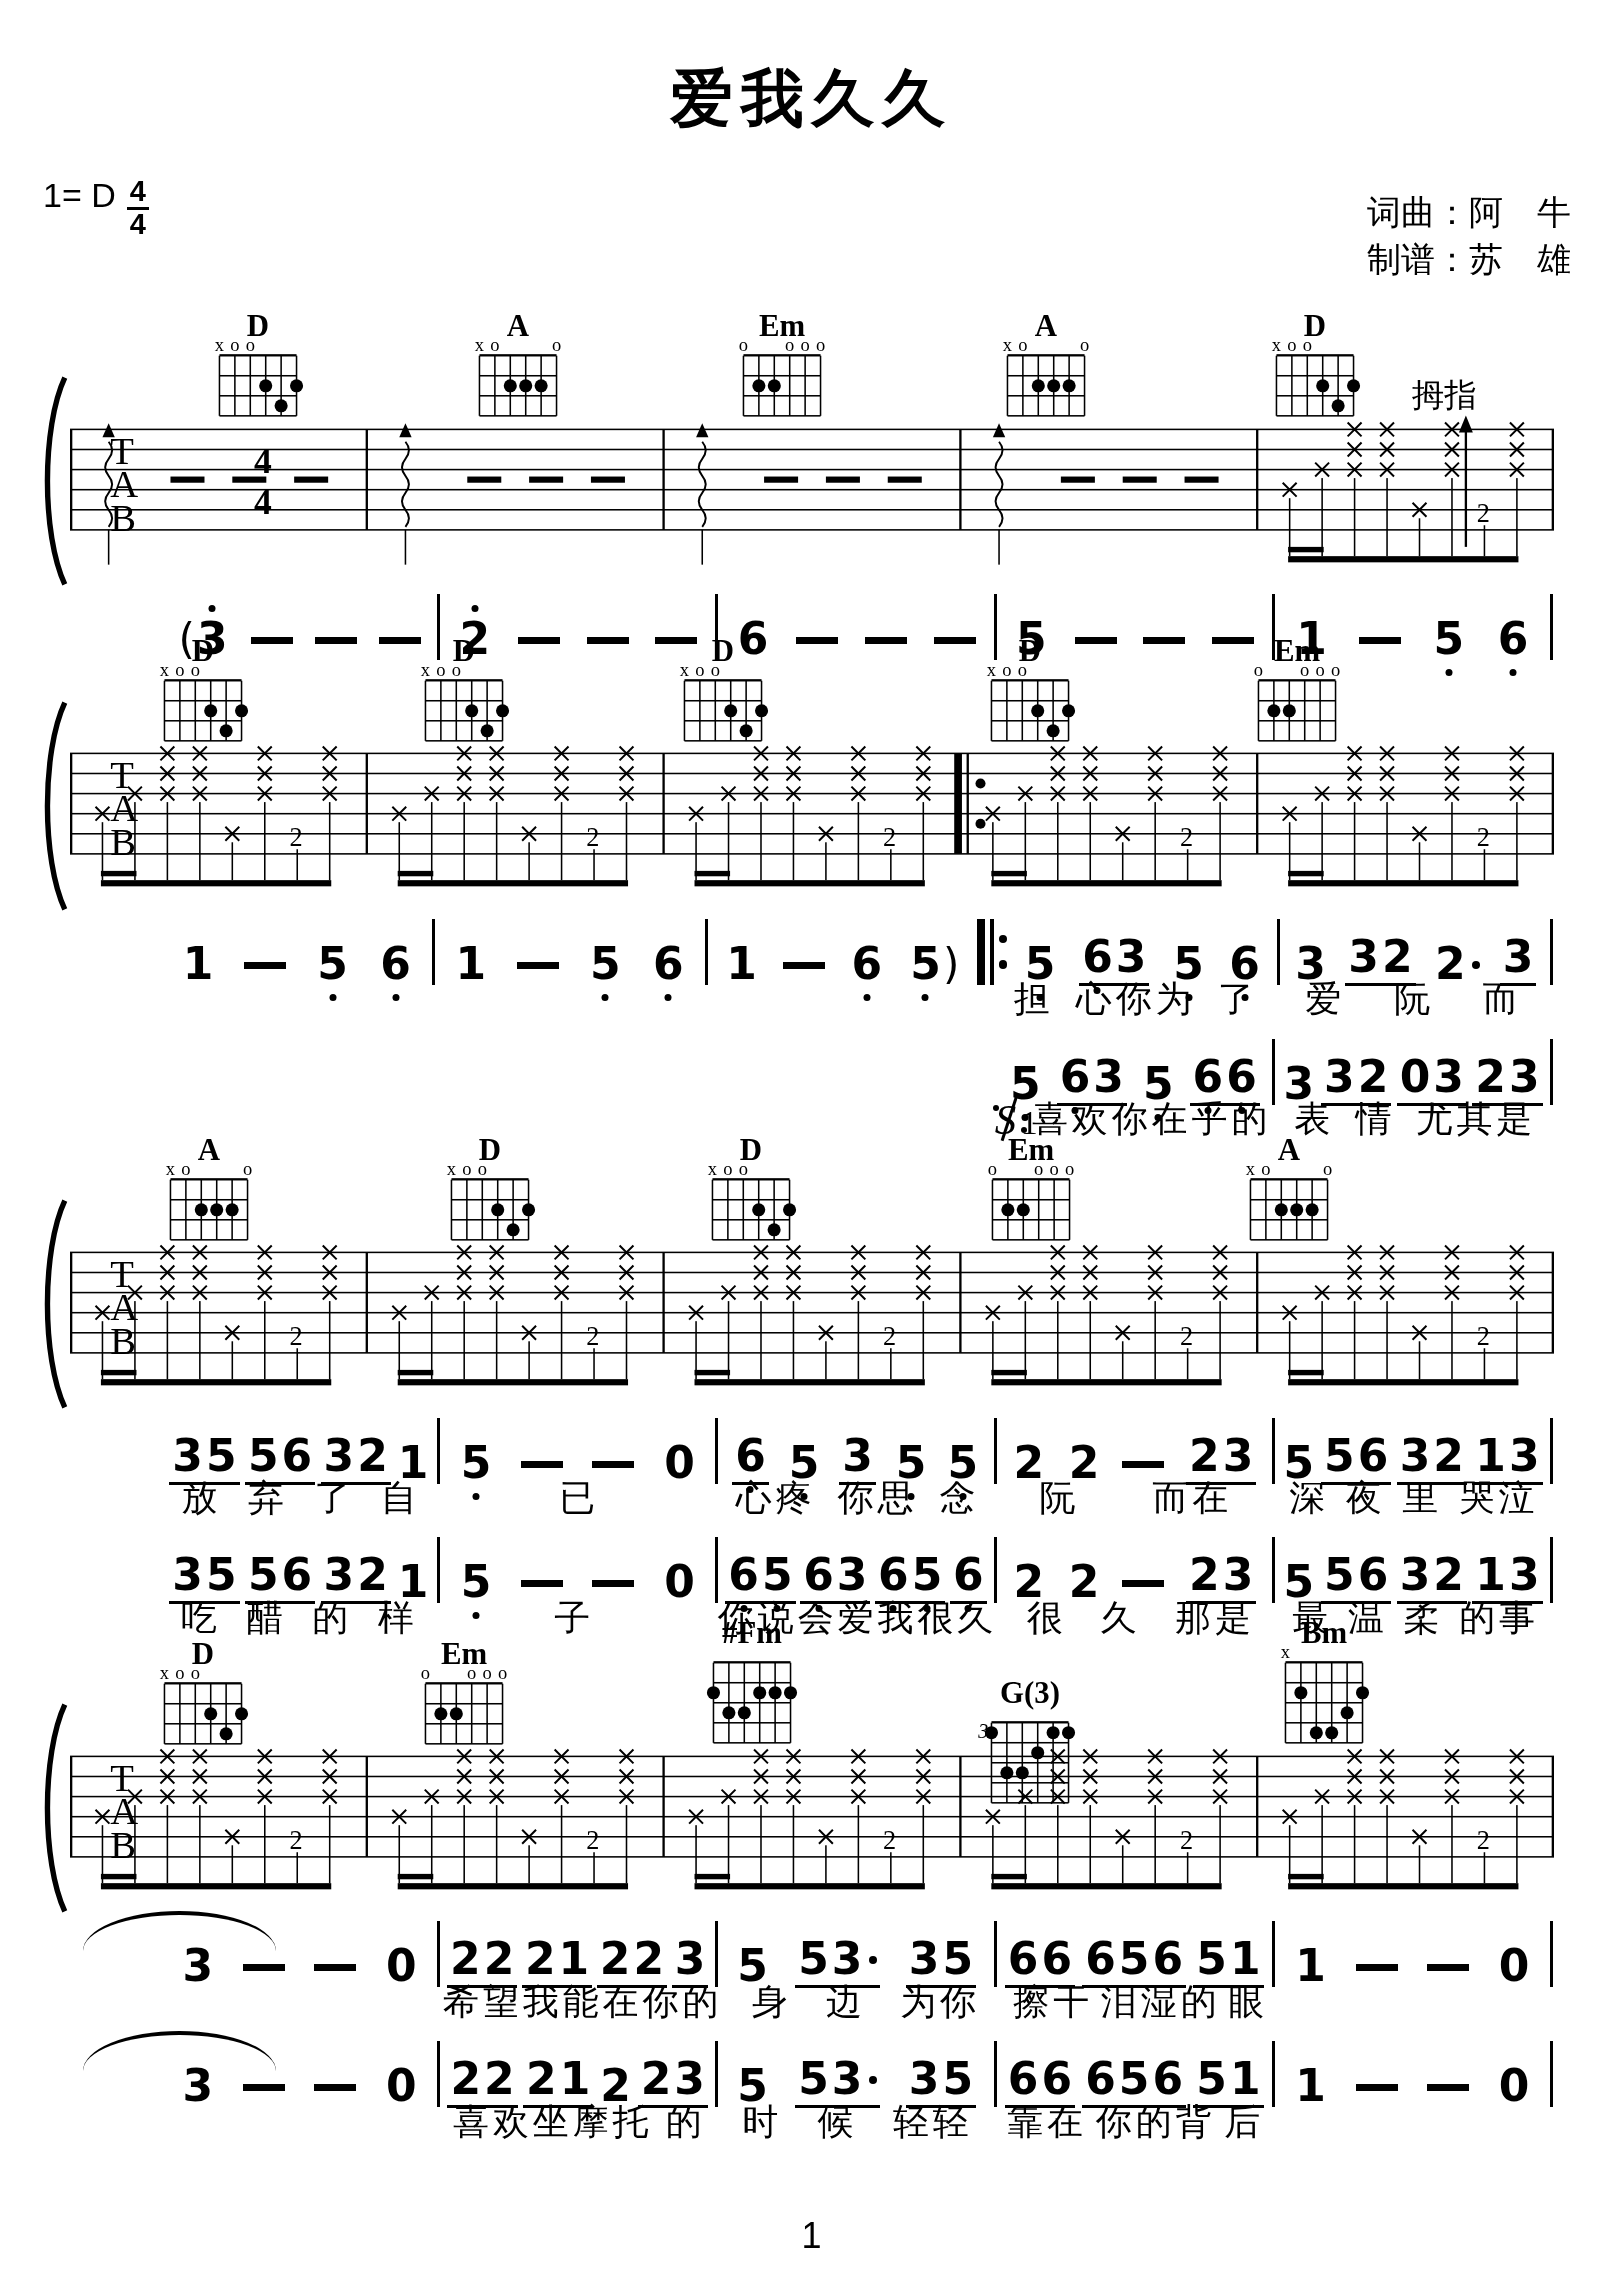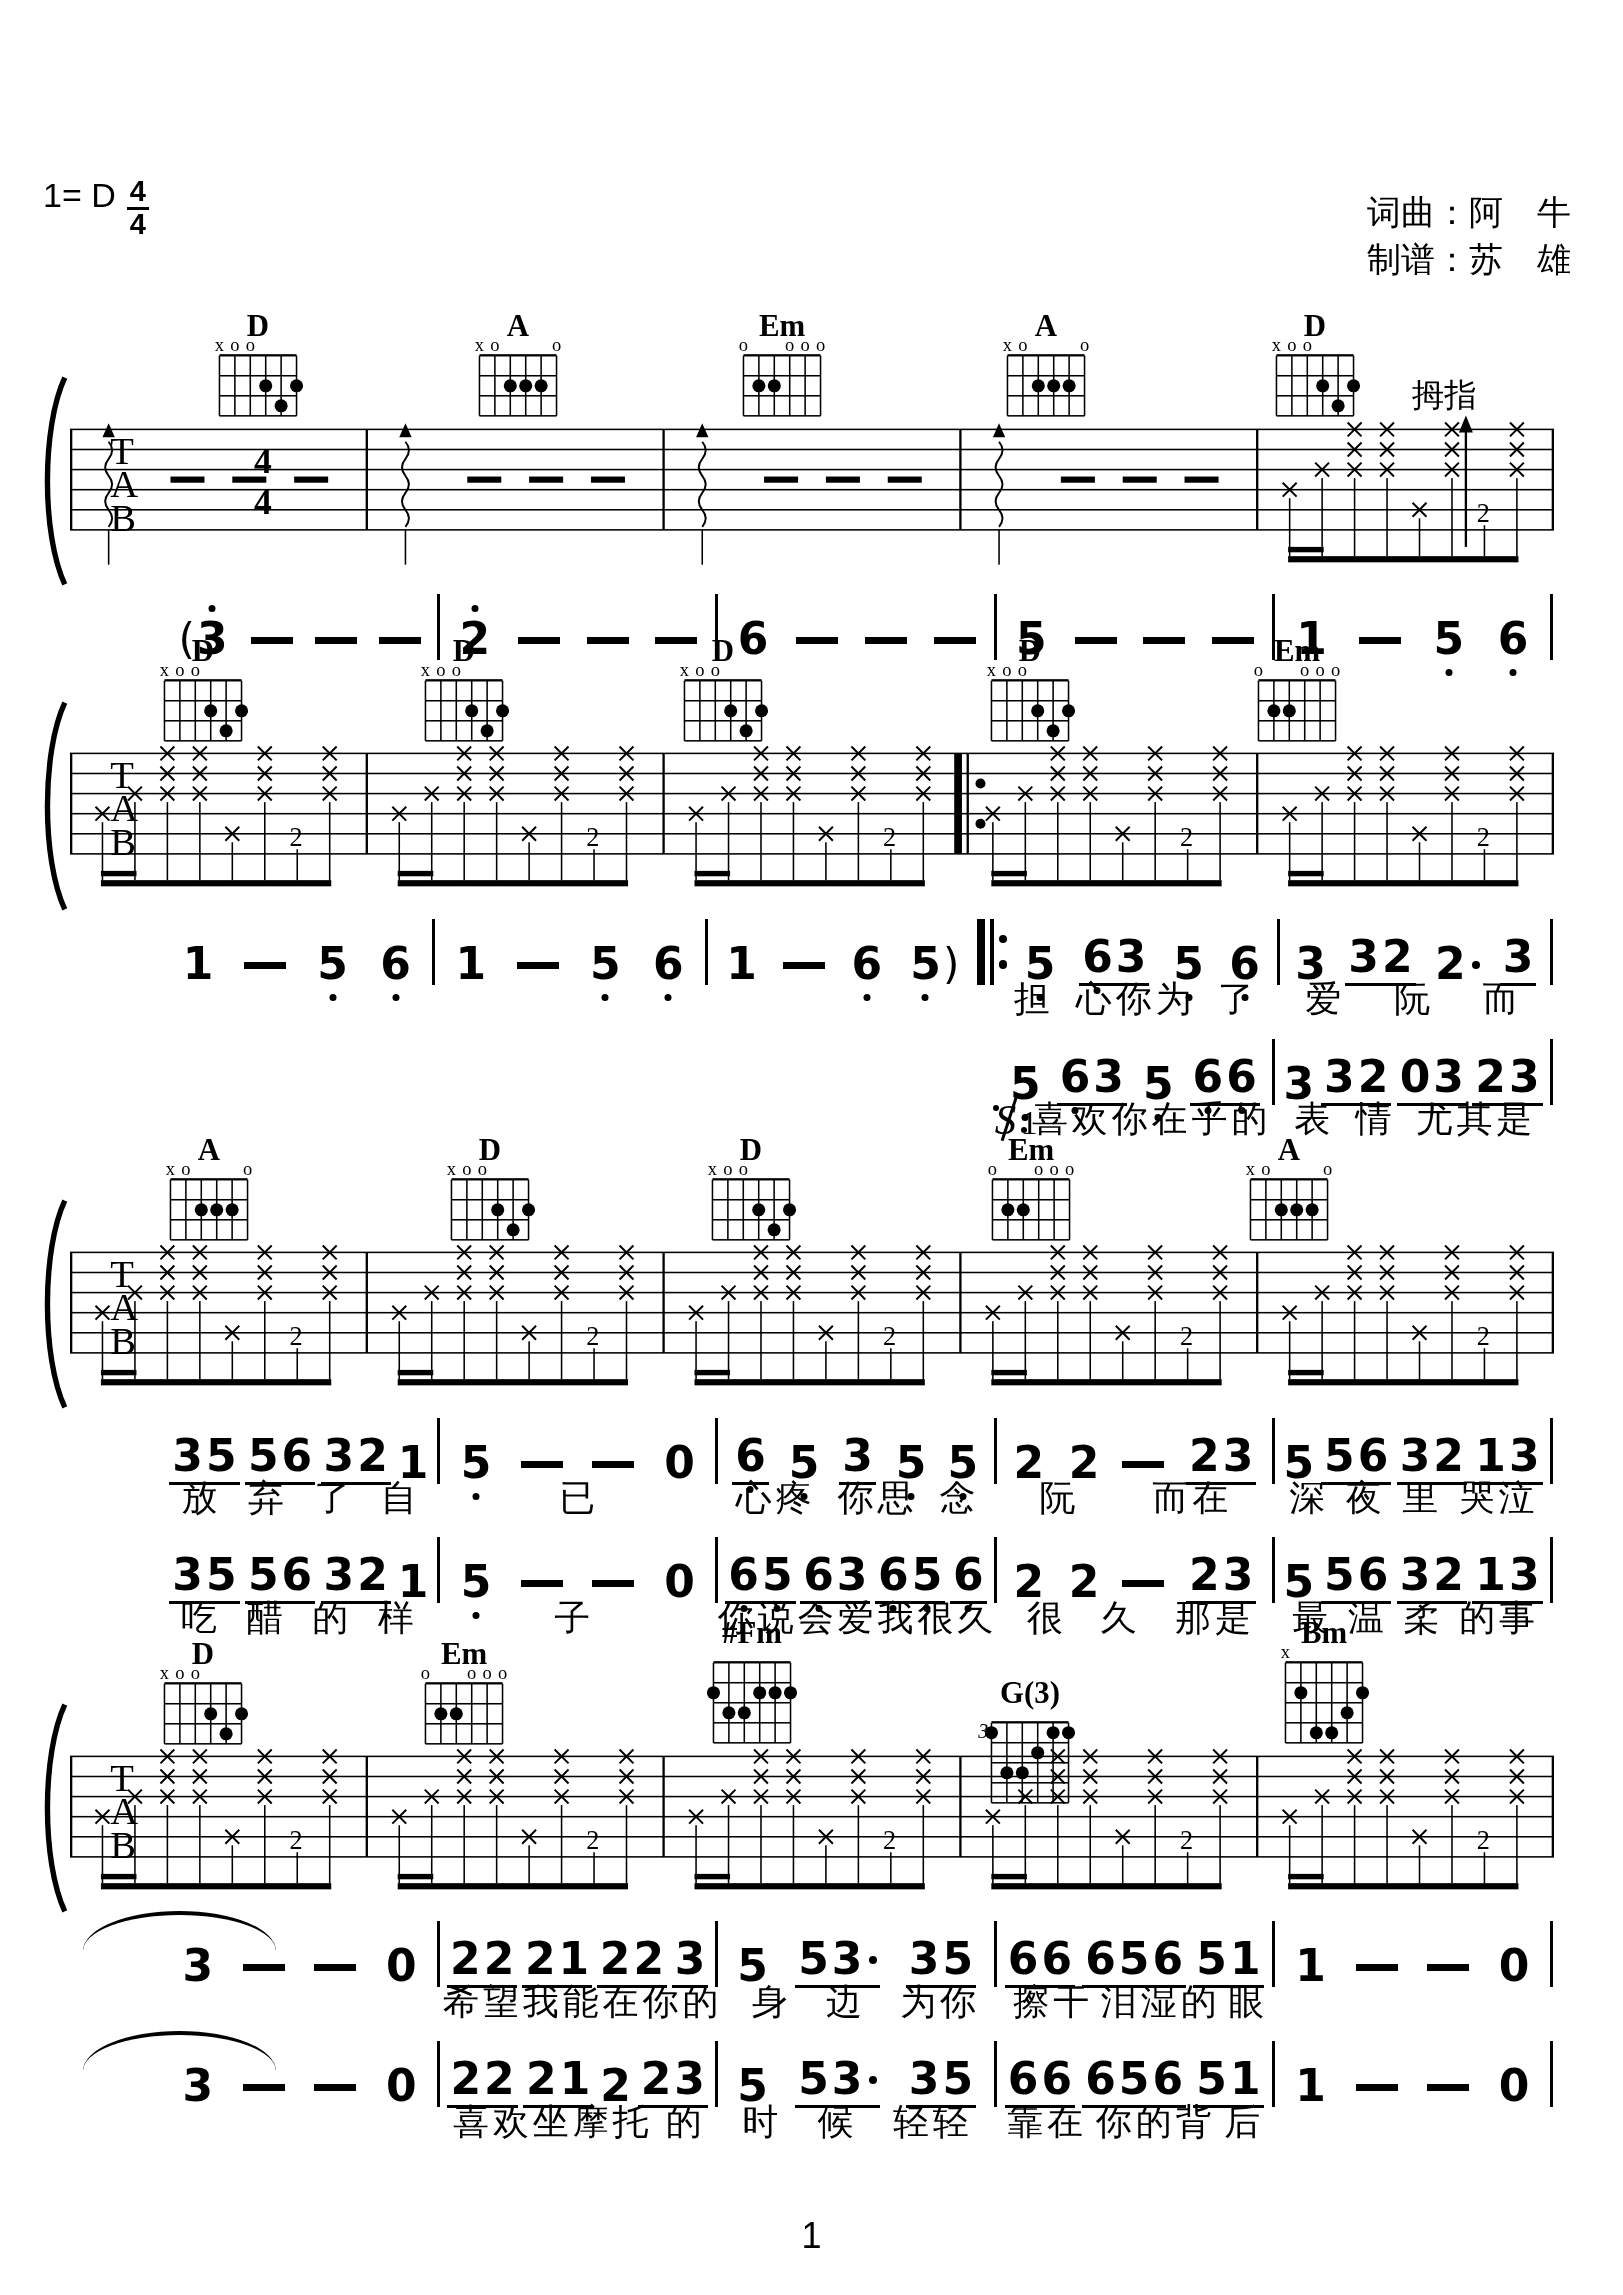--- a/index.html
+++ b/index.html
@@ -63,20 +63,21 @@
   .segno .p1,.segno .p2{position:absolute;width:6.2px;height:6.2px;border-radius:50%;background:#000;}
   .segno .p1{left:-1.5px;top:7.7px;} .segno .p2{right:-1.5px;bottom:7.7px;}
   .segno .n{font-size:34px;font-family:"Liberation Serif",serif;margin-left:4.6px;}
 
   svg text{font-family:"Liberation Serif","DejaVu Serif",serif;}
 </style>
 </head>
 <body>
 
 <div id="page">
+  <div class="title">爱我久久</div>
   <div class="keyline">
     <span>1= D</span>
     <span class="fraction">
       <span class="num">4</span>
       <span class="den">4</span>
     </span>
   </div>
   <div class="credit c0">词曲：阿　牛</div>
   <div class="credit c1">制谱：苏　雄</div>
   <div id="score">

